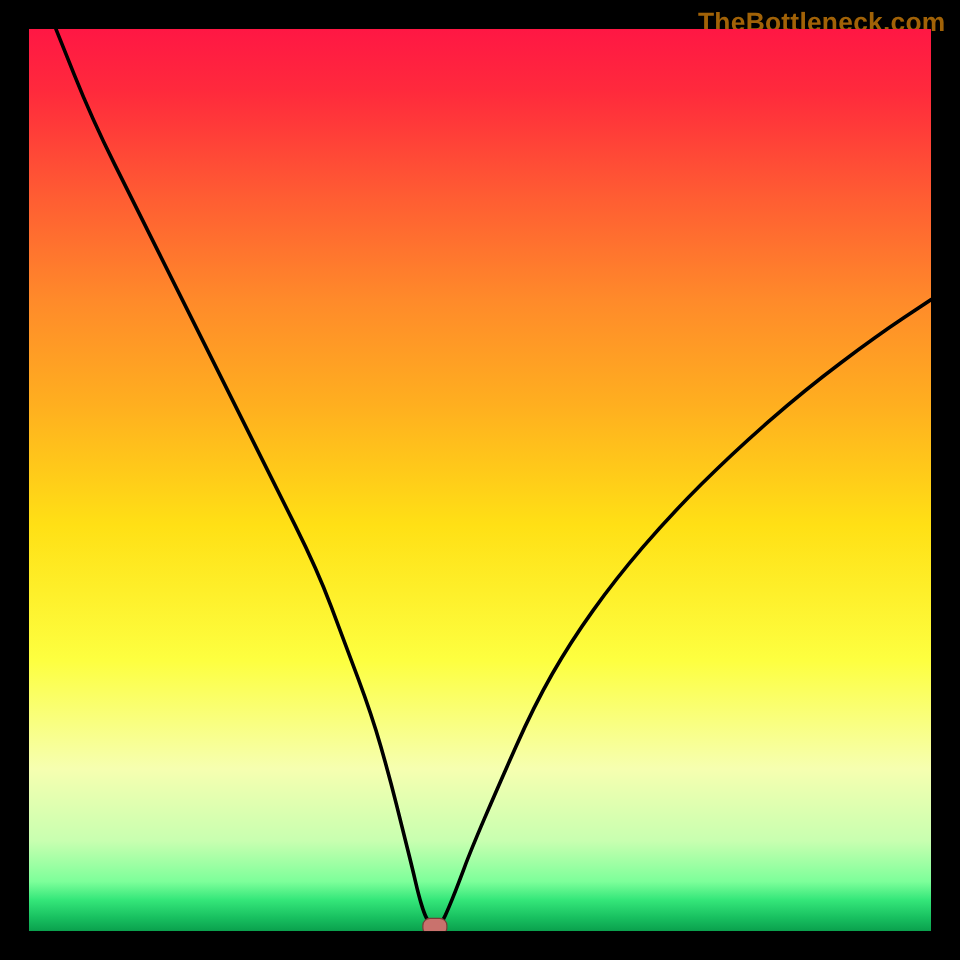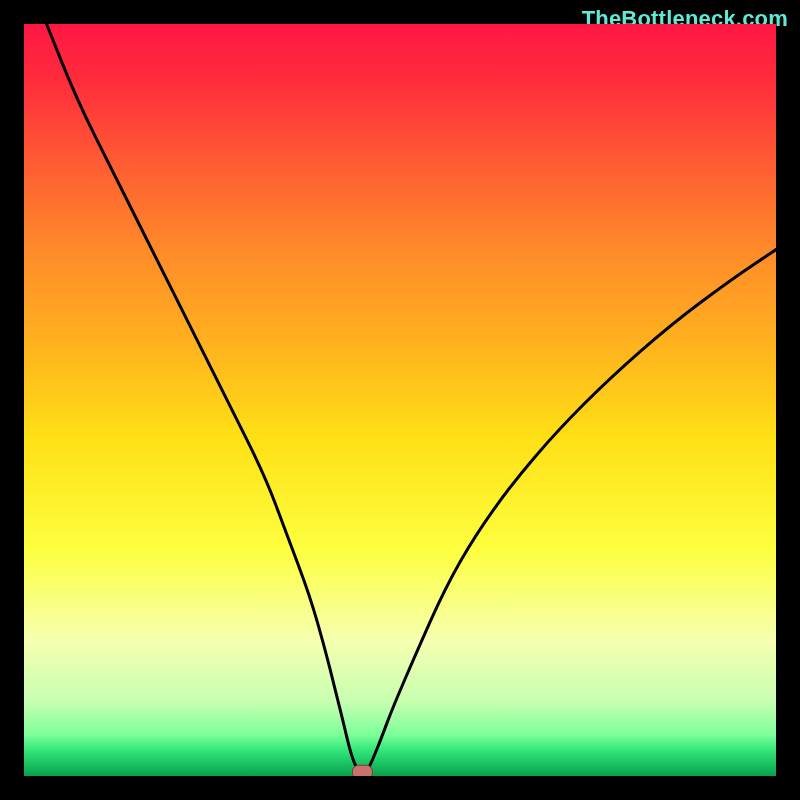--- a/index.html
+++ b/index.html
@@ -26,21 +26,21 @@
     height: 752px;
     overflow: hidden;
   }
   .watermark {
     position: absolute;
     top: 6px;
     right: 12px;
     font-family: Arial, Helvetica, sans-serif;
     font-size: 22px;
     font-weight: 600;
-    color: #5eead4;
+    color: #a16207;
     letter-spacing: 0.2px;
   }
   svg {
     display: block;
   }
 </style>
 </head>
 <body>
 
 <div class="frame">

